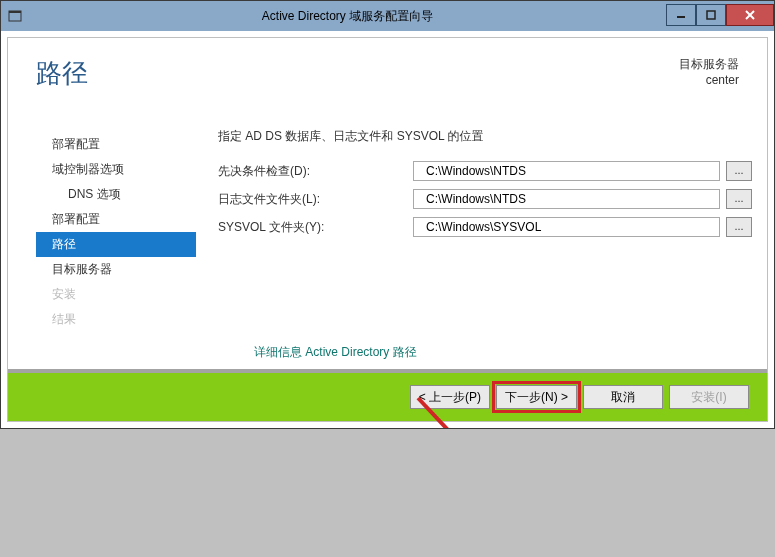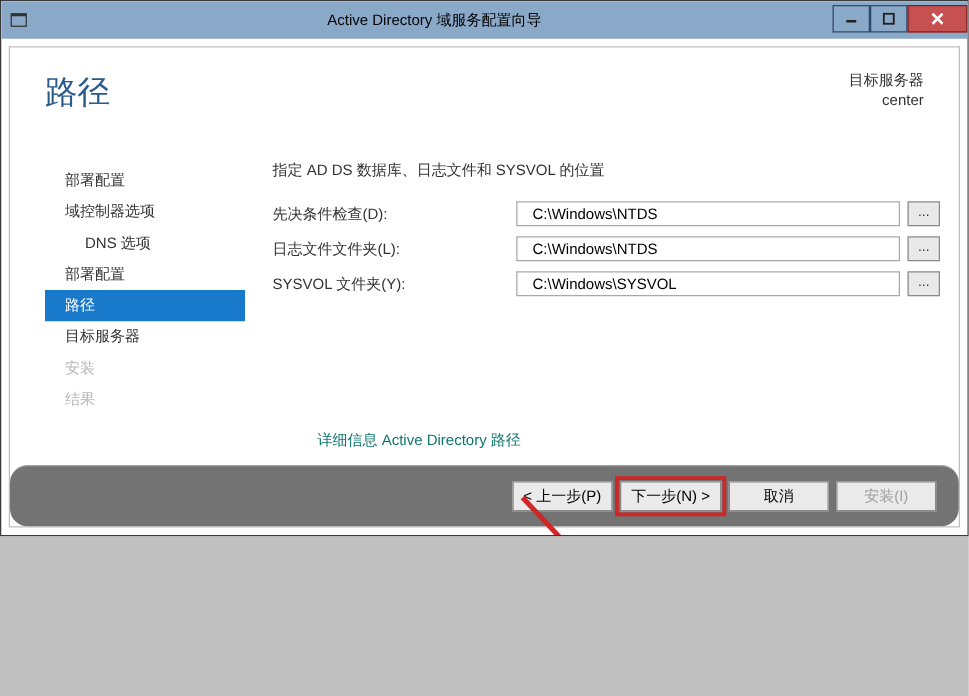--- a/index.html
+++ b/index.html
@@ -170,28 +170,27 @@
     margin-left: 36px;
   }
 
   
   .footer {
     position: absolute;
     bottom: 0;
     left: 0;
     right: 0;
     height: 48px;
-    background: #737373;
-    border-top: 1px solid #a3a3a3;
+    background: #84cc16;
+    border-top: 4px solid #a3a3a3;
     display: flex;
     align-items: center;
     justify-content: flex-end;
     padding-right: 18px;
     gap: 6px;
-    border-radius: 14px;
   }
   .btn {
     min-width: 80px;
     height: 24px;
     border: 1px solid #8a8a8a;
     background: #eaeaea;
     font-size: 12px;
     text-align: center;
     line-height: 22px;
     cursor: pointer;

